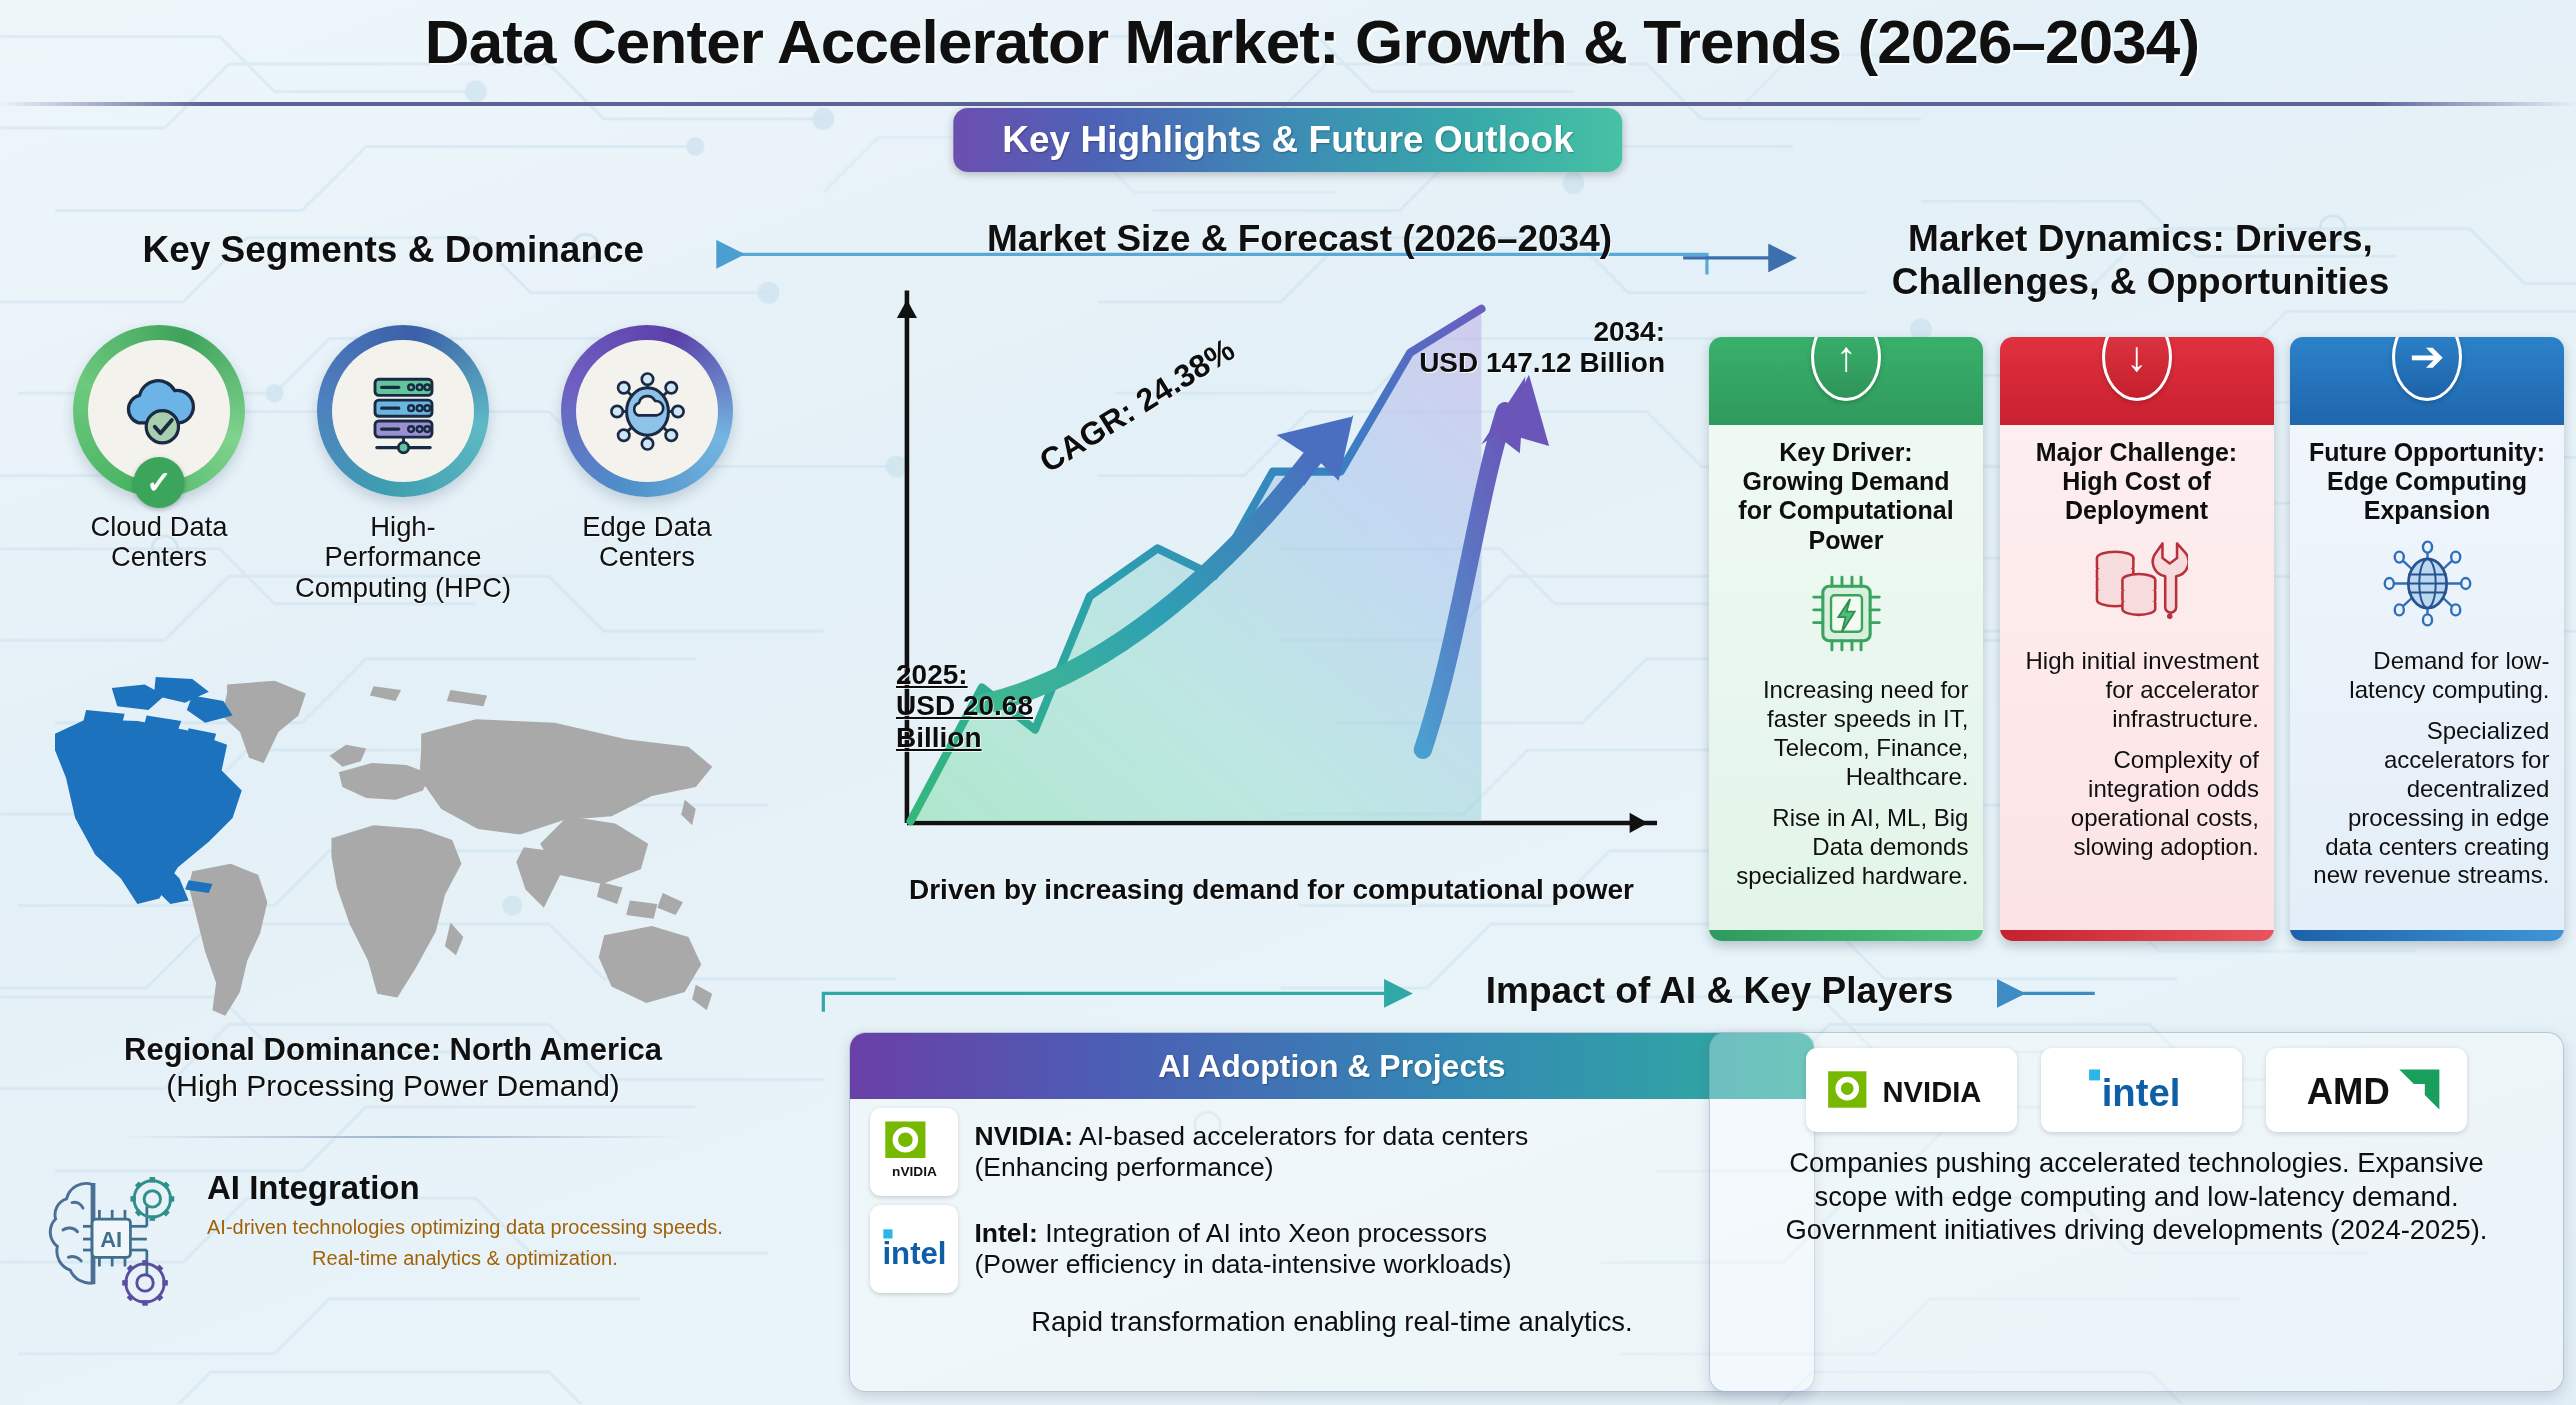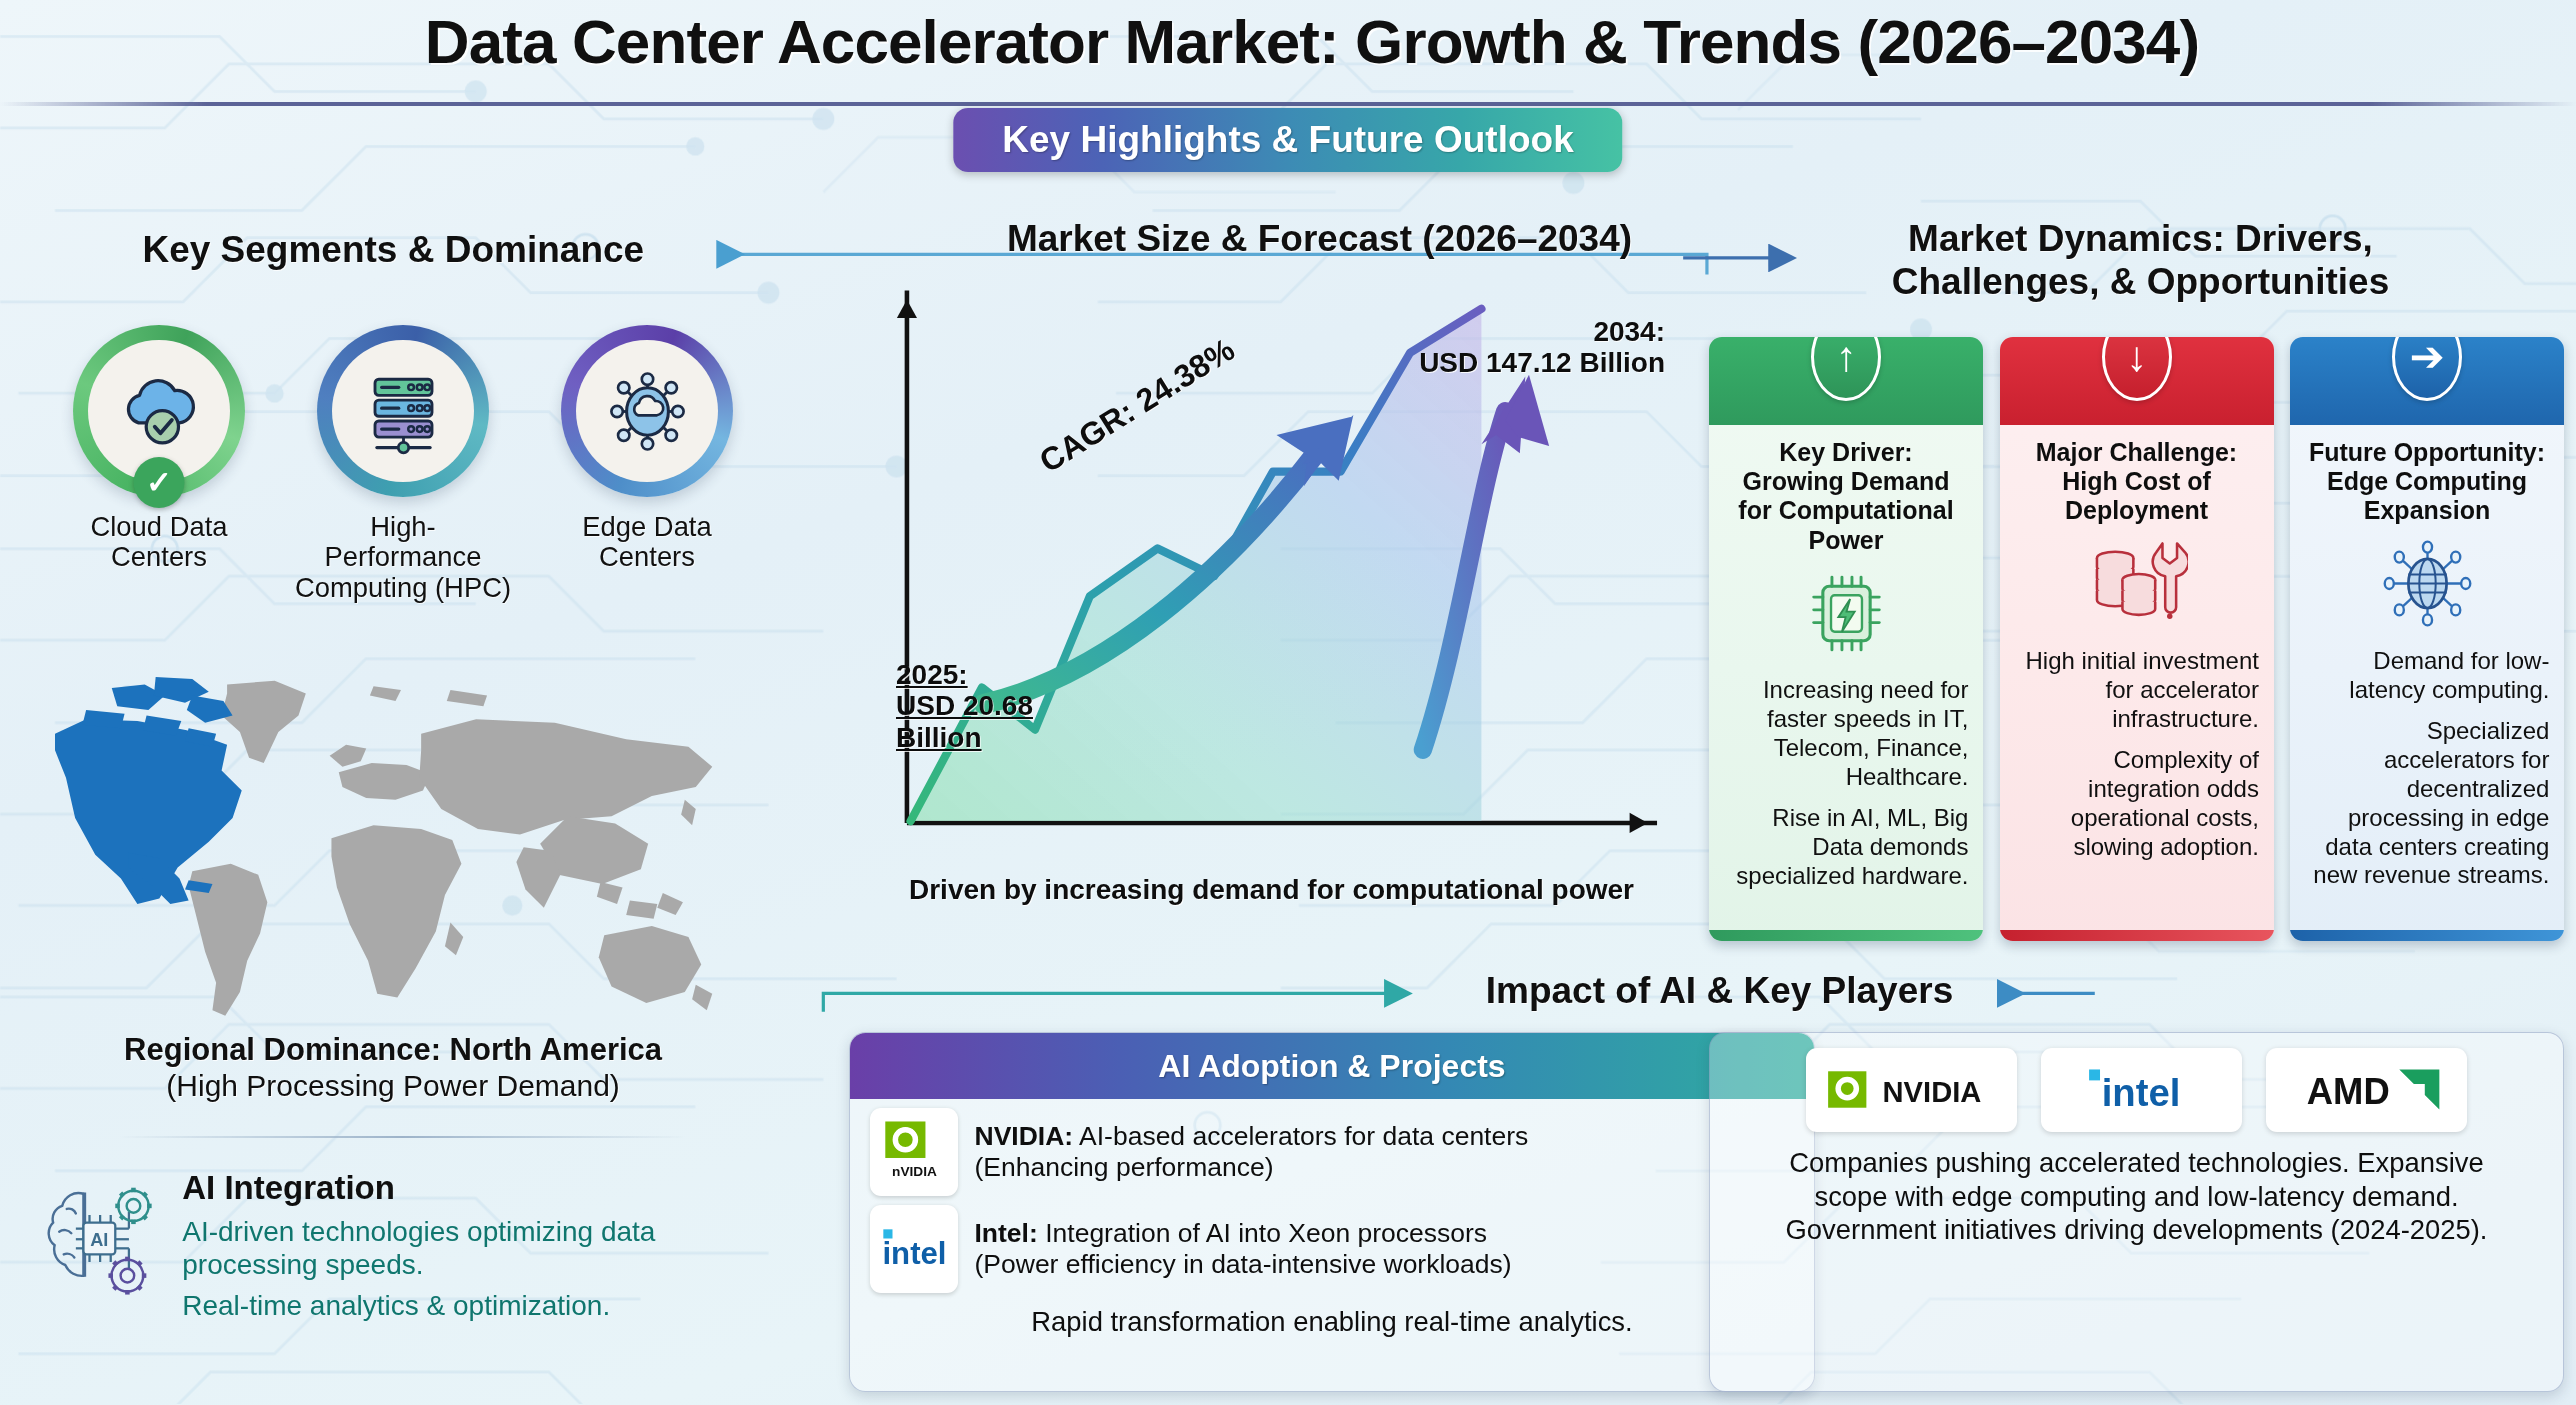--- a/index.html
+++ b/index.html
@@ -93,24 +93,24 @@
     position: absolute; top: 1136px; left: 119px; width: 567px; height: 1.8px;
     background: linear-gradient(90deg, rgba(120,140,170,0), #9db3c9, rgba(120,140,170,0));
   }
   
   #ai-block {
     position: absolute; top: 1162px; left: 41px; width: 741px;
     display: flex; gap: 20px; align-items: flex-start;
   }
   #ai-block .ai-text { padding-top: 7.3px; }
   .ai-title { font-size: 33px; font-weight: 700; color: #0f0f0f; margin-bottom: 7.3px; }
-  .ai-line { font-size: 28px; color: #0f766e; line-height: 1.2; margin-bottom: 7.3px; }
-
-  
-  #chart-head { top: 218px; left: 908px; width: 823px; }
+  .ai-line { font-size: 20px; color: #a16207; line-height: 1.2; margin-bottom: 7.3px; text-align: center; }
+
+  
+  #chart-head { top: 218px; left: 888px; width: 823px; }
   #chart-box {
     position: absolute; top: 274px; left: 874px; width: 805px; height: 613px;
   }
   .chart-note {
     position: absolute; font-weight: 700; color: #0d0d0d; line-height: 1.12;
     text-shadow: 0.9px 0.9px 0 rgba(255,255,255,.85);
   }
   #note-2034 { top: 316px; left: 1354px; width: 311px; font-size: 28px; text-align: right; }
   #note-2025 { top: 659px; left: 896px; width: 210px; font-size: 28px; text-align: left; text-decoration: underline; }
   #cagr-label {

